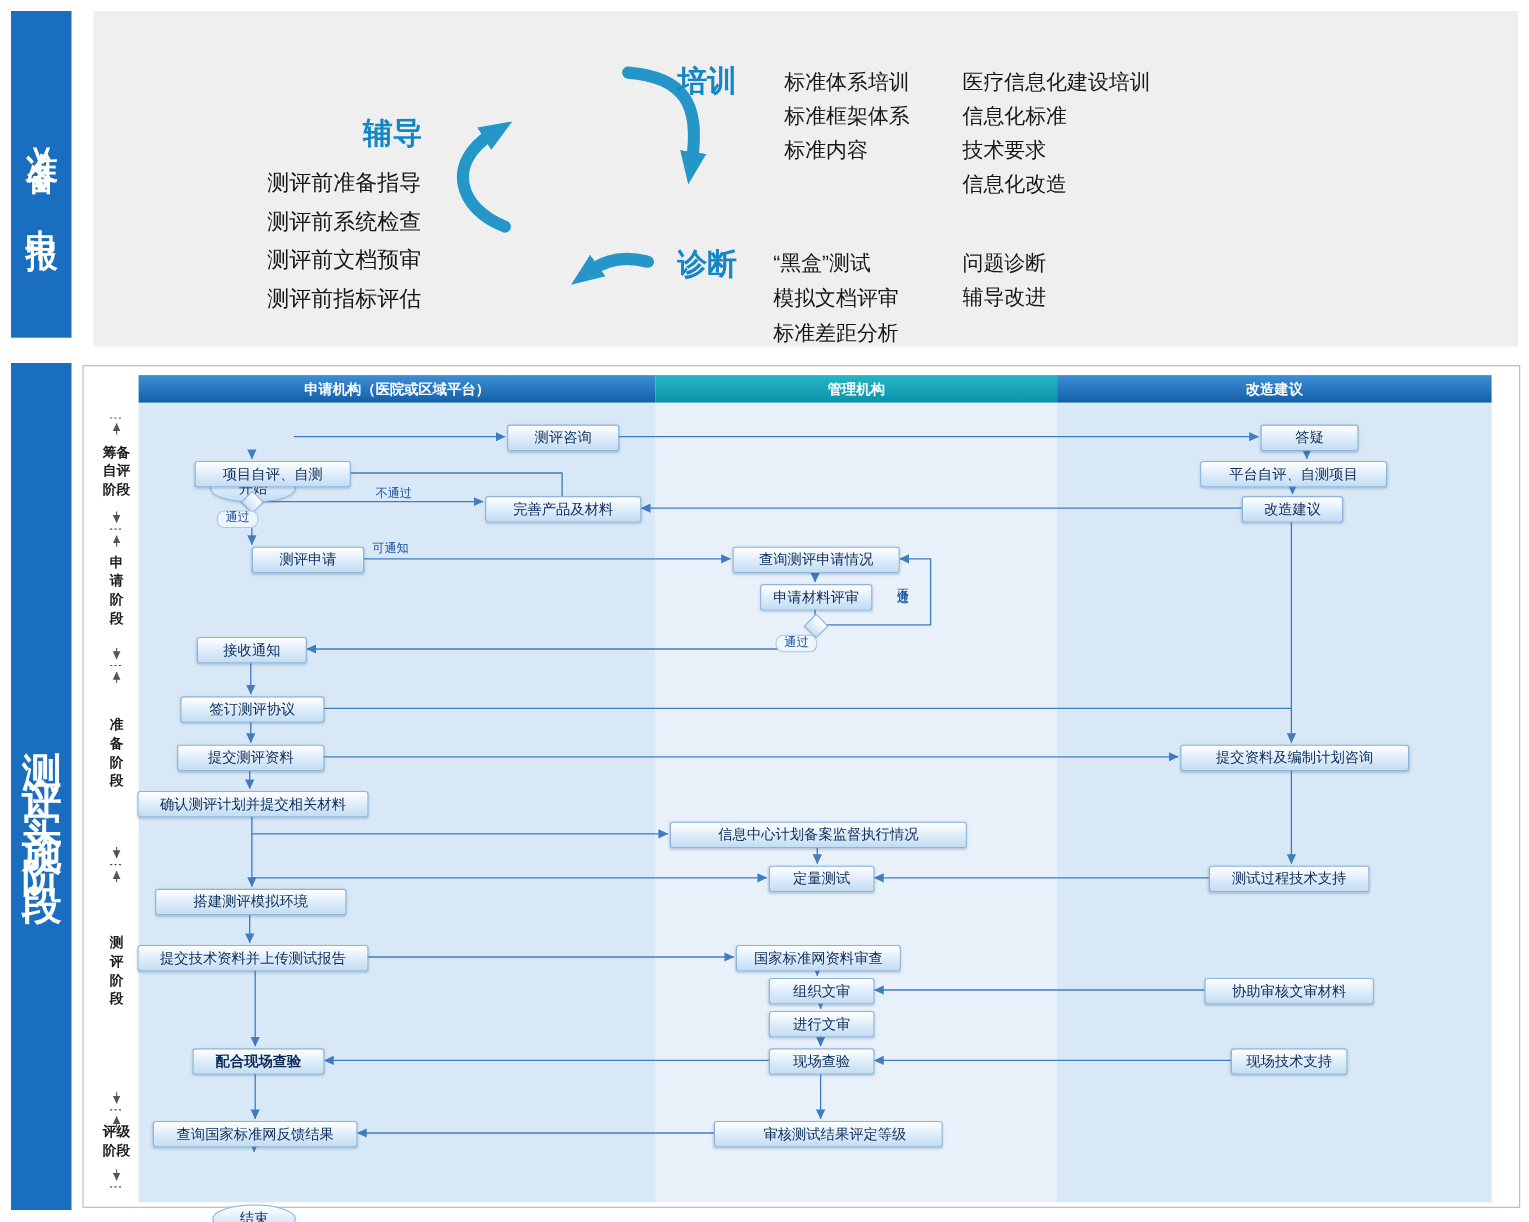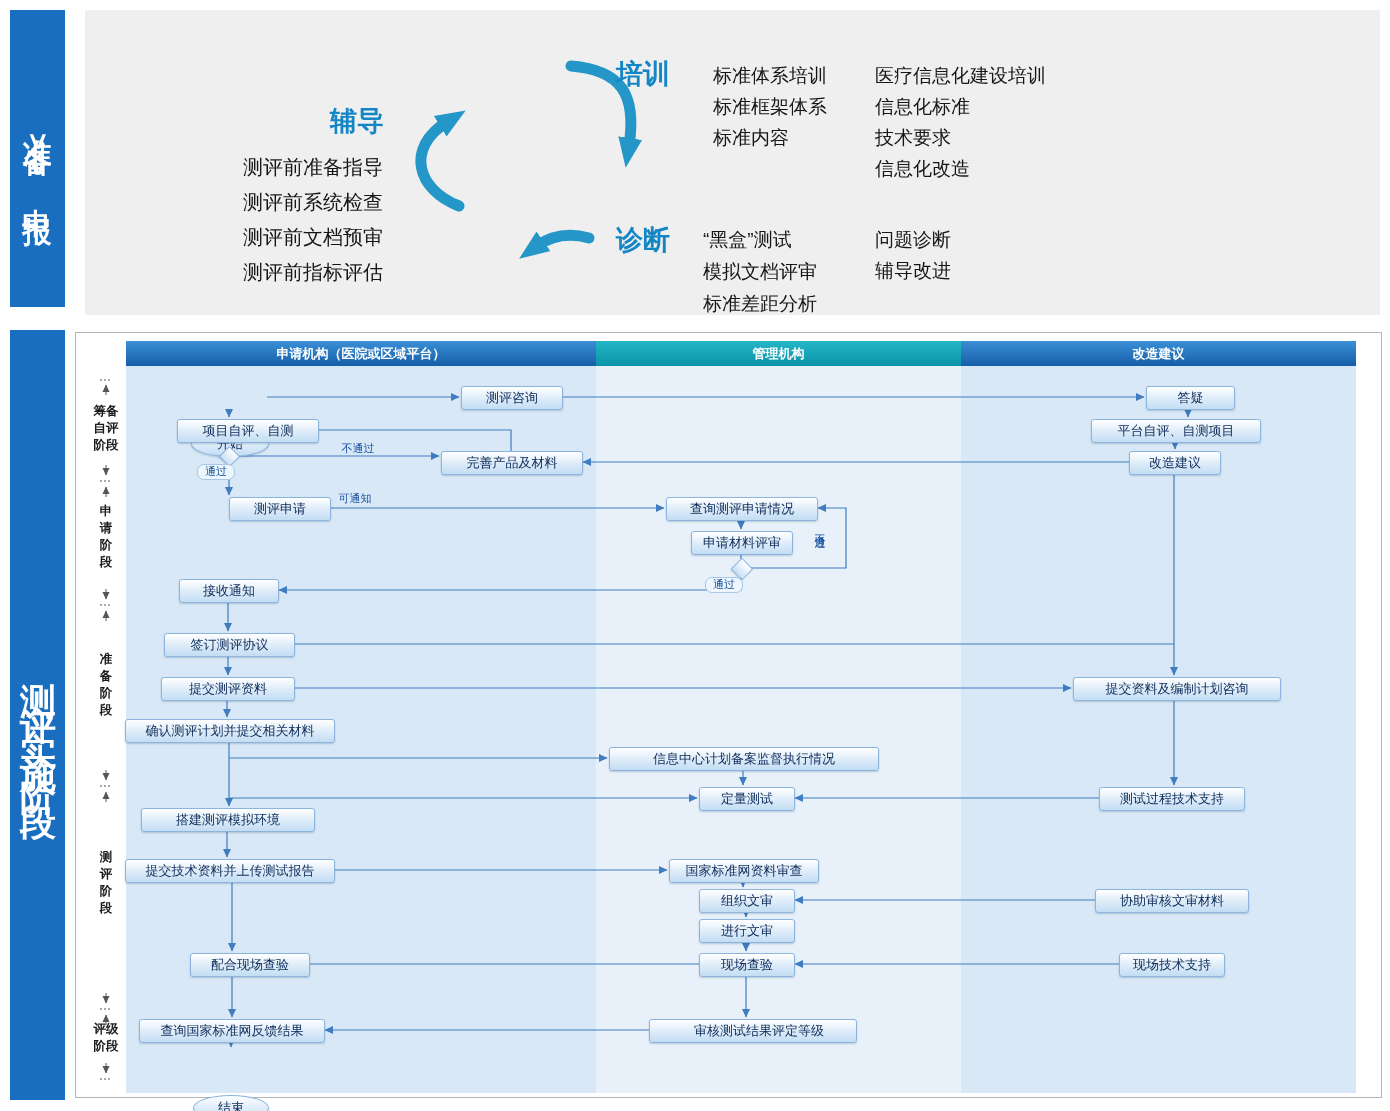--- a/index.html
+++ b/index.html
@@ -212,21 +212,21 @@
     <div class="node" style="left:49px;top:386px;width:208px;height:22px;">确认测评计划并提交相关材料</div>
     <div class="node" style="left:533px;top:414px;width:268px;height:22px;">信息中心计划备案监督执行情况</div>
     <div class="node" style="left:623px;top:454px;width:94px;height:22px;">定量测试</div>
     <div class="node" style="left:1023px;top:454px;width:144px;height:22px;">测试过程技术支持</div>
     <div class="node" style="left:65px;top:475px;width:172px;height:22px;">搭建测评模拟环境</div>
     <div class="node" style="left:49px;top:526px;width:208px;height:22px;">提交技术资料并上传测试报告</div>
     <div class="node" style="left:593px;top:526px;width:148px;height:22px;">国家标准网资料审查</div>
     <div class="node" style="left:623px;top:556px;width:94px;height:22px;">组织文审</div>
     <div class="node" style="left:1019px;top:556px;width:152px;height:22px;">协助审核文审材料</div>
     <div class="node" style="left:623px;top:586px;width:94px;height:22px;">进行文审</div>
-    <div class="node" style="left:114px;top:620px;width:118px;height:22px;">配合现场查验</div>
+    <div class="node" style="left:99px;top:620px;width:118px;height:22px;font-weight:bold;">配合现场查验</div>
     <div class="node" style="left:623px;top:620px;width:94px;height:22px;">现场查验</div>
     <div class="node" style="left:1043px;top:620px;width:104px;height:22px;">现场技术支持</div>
     <div class="node" style="left:63px;top:686px;width:184px;height:22px;">查询国家标准网反馈结果</div>
     <div class="node" style="left:573px;top:686px;width:194px;height:22px;padding-left:12px;">审核测试结果评定等级</div>
     <div class="node ellipse" style="left:117px;top:716px;width:74px;height:24px;">结束</div>
 
     <div class="elabel" style="left:256px;top:108px;width:52px;">不通过</div>
     <div class="elabel pill" style="left:121px;top:131px;width:36px;height:14px;">通过</div>
     <div class="elabel" style="left:255px;top:158px;width:48px;">可通知</div>
     <div class="elabel vlabel" style="left:736px;top:170px;height:48px;">不通过</div>

